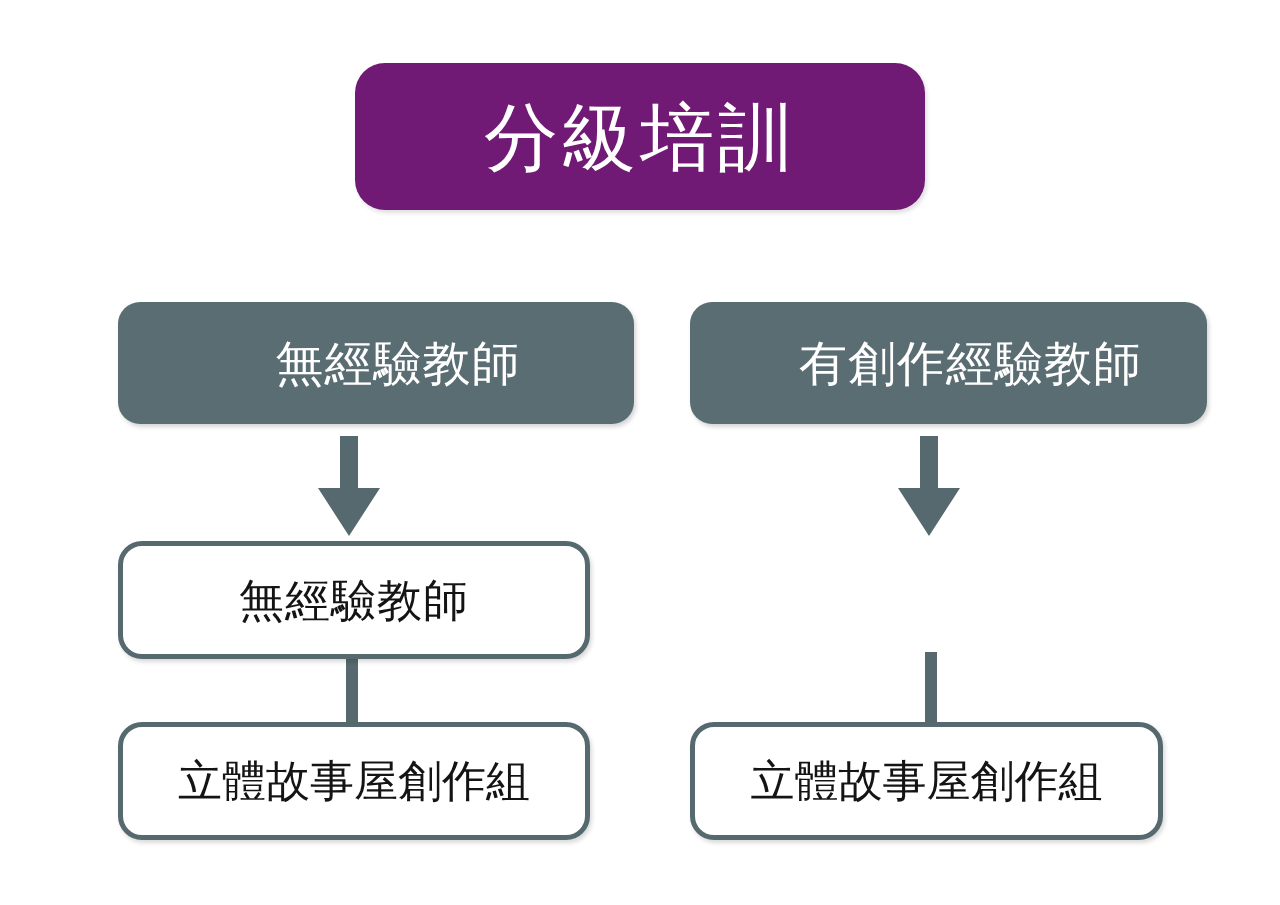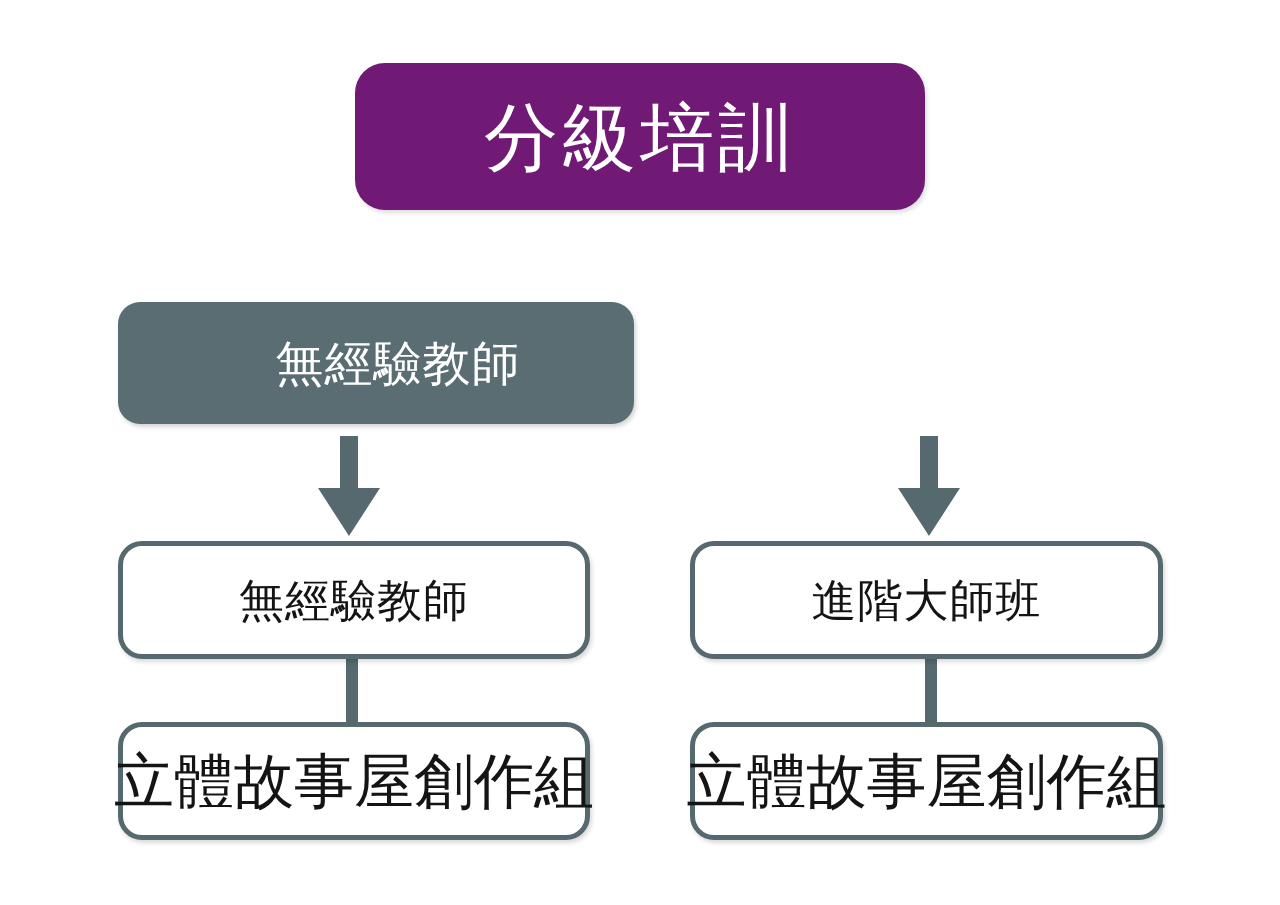--- a/index.html
+++ b/index.html
@@ -87,21 +87,21 @@
   .outline-box.mid-right  { left: 690px; top: 541px; width: 473px; height: 118px; }
   .outline-box.bot-left   { left: 118px; top: 722px; width: 472px; height: 118px; }
   .outline-box.bot-right  { left: 690px; top: 722px; width: 473px; height: 118px; }
   .outline-text {
     color: #141414;
     font-size: 45px;
     line-height: 1;
     letter-spacing: 1px;
     white-space: nowrap;
   }
-  .outline-text.long { font-size: 60px; letter-spacing: 0px; }
+  .outline-text.long { font-size: 44px; letter-spacing: 0px; }
 
   
   .block-arrow {
     position: absolute;
     width: 62px;
     height: 100px;
     z-index: 1;
   }
   .block-arrow.left  { left: 318px; top: 436px; }
   .block-arrow.right { left: 898px; top: 436px; }
@@ -139,30 +139,30 @@
   <div class="outline-box mid-left">
     <span class="outline-text">無經驗教師</span>
   </div>
 
   <div class="connector left"></div>
 
   <div class="outline-box bot-left">
     <span class="outline-text long">立體故事屋創作組</span>
   </div>
 
+  <div class="header-box right">
+    <span class="header-text">有創作經驗教師</span>
+  </div>
 
   <div class="block-arrow right">
     <svg viewBox="0 0 62 100" xmlns="http://www.w3.org/2000/svg" aria-hidden="true">
       <polygon points="22,0 40,0 40,52 62,52 31,100 0,52 22,52" fill="#56696f"></polygon>
     </svg>
   </div>
 
-  <div class="outline-box mid-right">
-    <span class="outline-text">進階大師班</span>
-  </div>
 
   <div class="connector right"></div>
 
   <div class="outline-box bot-right">
     <span class="outline-text long">立體故事屋創作組</span>
   </div>
 
 </div>
 
 </body></html>

